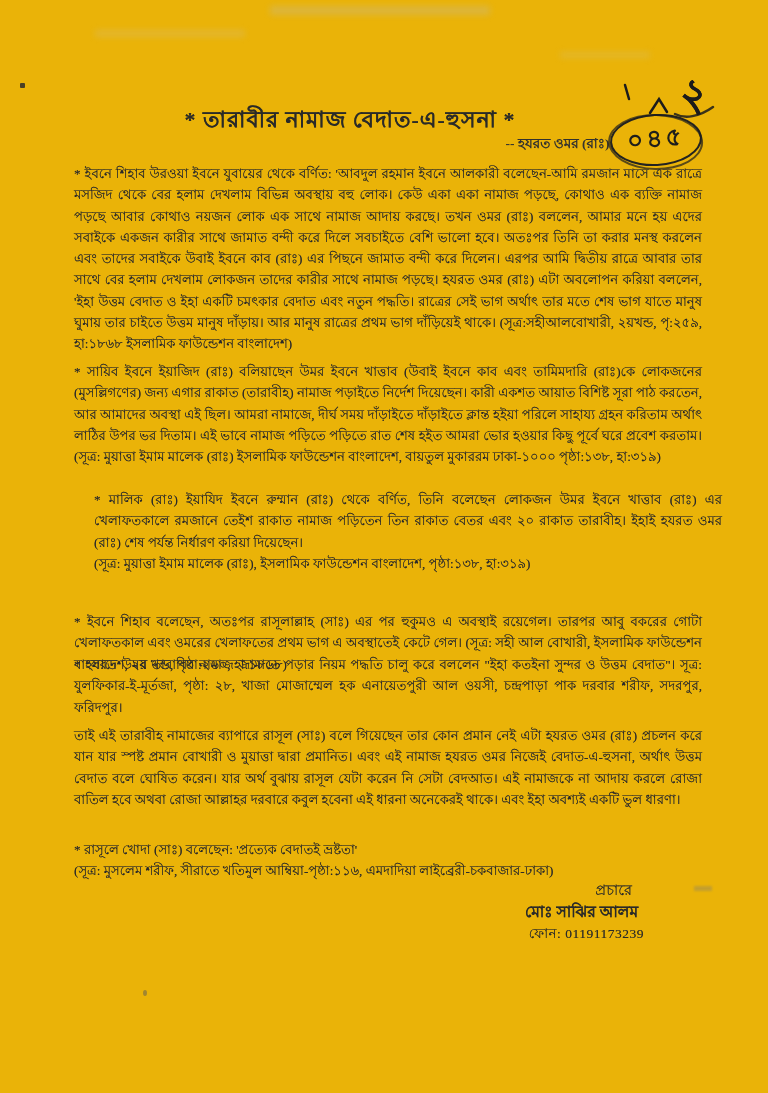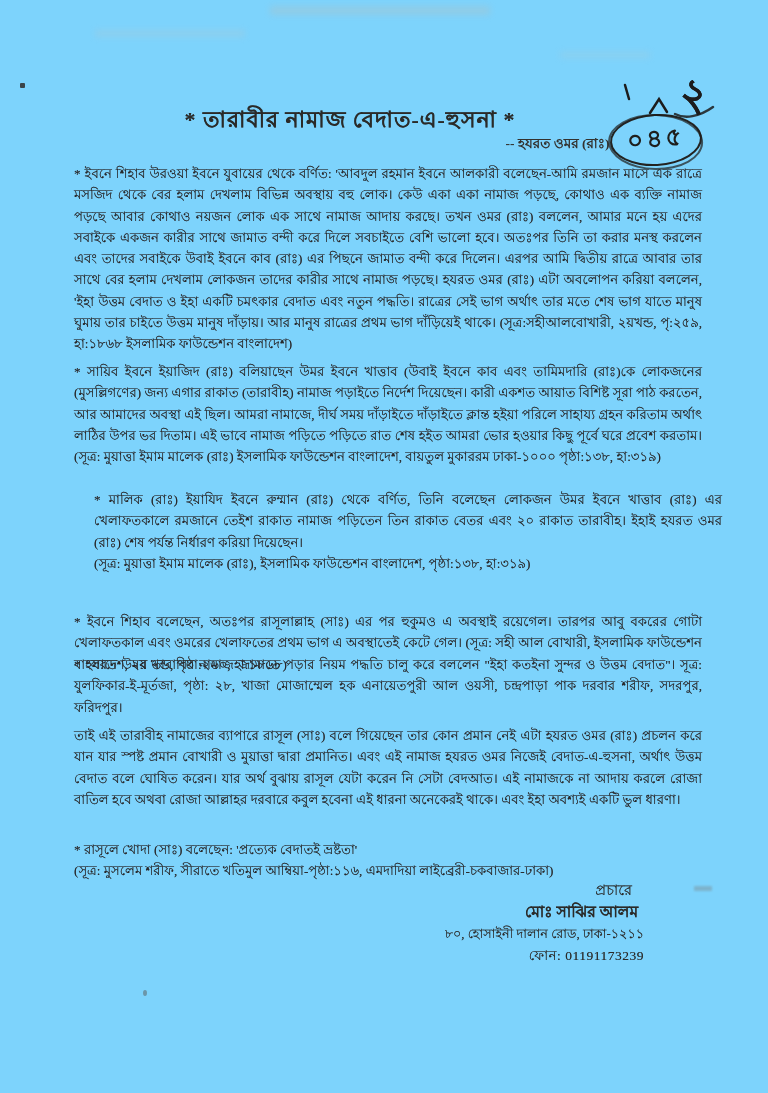--- a/index.html
+++ b/index.html
@@ -1,20 +1,20 @@
 <!DOCTYPE html>
 <html><head>
 <meta charset="utf-8">
 <style>
   html,body{margin:0;padding:0;background:#e9e7e2;}
   .page{
     position:relative;
     width:768px;height:1093px;
     margin:0 auto;
-    background:#7dd3fc;
+    background:#eab308;
     overflow:hidden;
     font-family:"Liberation Serif","DejaVu Sans",serif;
     color:#262626;
   }
   
   .smudge{position:absolute;pointer-events:none;}
   .sm1{top:6px;left:270px;width:220px;height:9px;background:rgba(190,188,182,.30);filter:blur(3px);}
   .sm2{top:30px;left:95px;width:150px;height:7px;background:rgba(200,198,192,.22);filter:blur(3px);}
   .sm3{top:52px;left:560px;width:90px;height:6px;background:rgba(200,198,192,.20);filter:blur(3px);}
   .dot1{top:83px;left:20px;width:5px;height:5px;background:#2e2c2a;border-radius:1px;opacity:.85;}
@@ -116,17 +116,16 @@
 (সূত্র: মুয়াত্তা ইমাম মালেক (রাঃ), ইসলামিক ফাউন্ডেশন বাংলাদেশ, পৃষ্ঠা:১৩৮, হা:৩১৯)</div>
   <div class="para p4">* ইবনে শিহাব বলেছেন, অতঃপর রাসূলাল্লাহ (সাঃ) এর পর হুকুমও এ অবস্থাই রয়েগেল। তারপর আবু বকরের গোটা খেলাফতকাল এবং ওমরের খেলাফতের প্রথম ভাগ এ অবস্থাতেই কেটে গেল। (সূত্র: সহী আল বোখারী, ইসলামিক ফাউন্ডেশন বাংলাদেশ, ২য় খন্ড, পৃষ্ঠা:২৬০, হা:১৮৬৮)</div>
   <div class="para p5">* হযরত উমর তারাবির নামাজ জামাতে পড়ার নিয়ম পদ্ধতি চালু করে বললেন "ইহা কতইনা সুন্দর ও উত্তম বেদাত"। সূত্র: যুলফিকার-ই-মূর্তজা, পৃষ্ঠা: ২৮, খাজা মোজাম্মেল হক এনায়েতপুরী আল ওয়সী, চন্দ্রপাড়া পাক দরবার শরীফ, সদরপুর, ফরিদপুর।</div>
   <div class="para p6">তাই এই তারাবীহ নামাজের ব্যাপারে রাসূল (সাঃ) বলে গিয়েছেন তার কোন প্রমান নেই এটা হযরত ওমর (রাঃ) প্রচলন করে যান যার স্পষ্ট প্রমান বোখারী ও মুয়াত্তা দ্বারা প্রমানিত। এবং এই নামাজ হযরত ওমর নিজেই বেদাত-এ-হুসনা, অর্থাৎ উত্তম বেদাত বলে ঘোষিত করেন। যার অর্থ বুঝায় রাসূল যেটা করেন নি সেটা বেদআত। এই নামাজকে না আদায় করলে রোজা বাতিল হবে অথবা রোজা আল্লাহর দরবারে কবুল হবেনা এই ধারনা অনেকেরই থাকে। এবং ইহা অবশ্যই একটি ভুল ধারণা।</div>
   <div class="para p7">* রাসূলে খোদা (সাঃ) বলেছেন: 'প্রত্যেক বেদাতই ভ্রষ্টতা'
 (সূত্র: মুসলেম শরীফ, সীরাতে খতিমুল আম্বিয়া-পৃষ্ঠা:১১৬, এমদাদিয়া লাইব্রেরী-চকবাজার-ঢাকা)</div>
 
   <div class="footer">
     <div class="f-label">প্রচারে</div>
     <div class="f-name">মোঃ সাঝির আলম</div>
-    <div class="f-address">৮০, হোসাইনী দালান রোড, ঢাকা-১২১১</div>
     <div class="f-phone">ফোন: 01191173239</div>
   </div>
 
 </div>
 
 </body></html>

